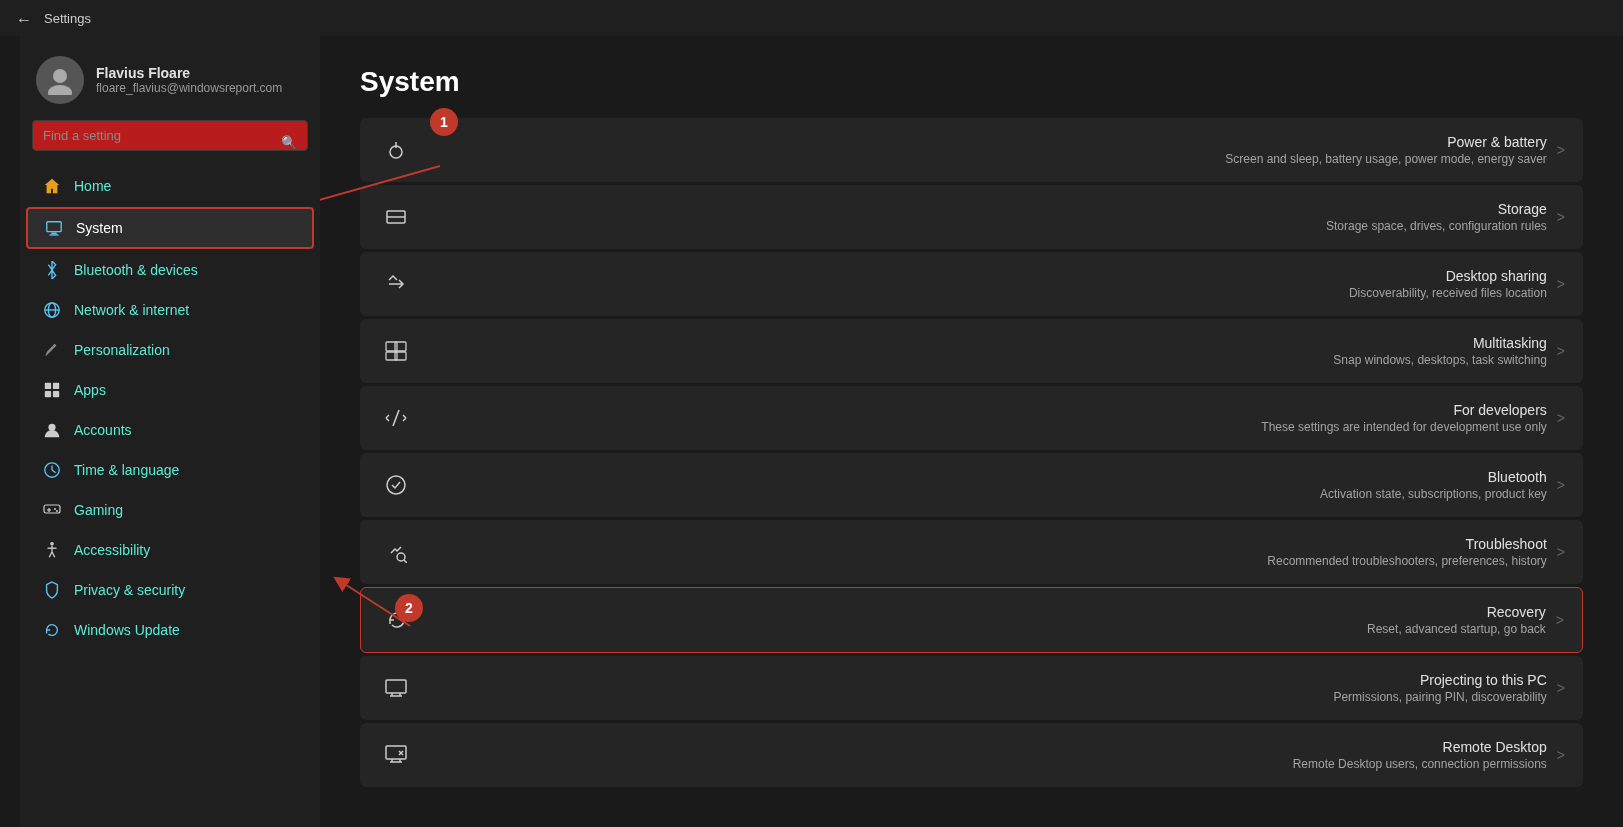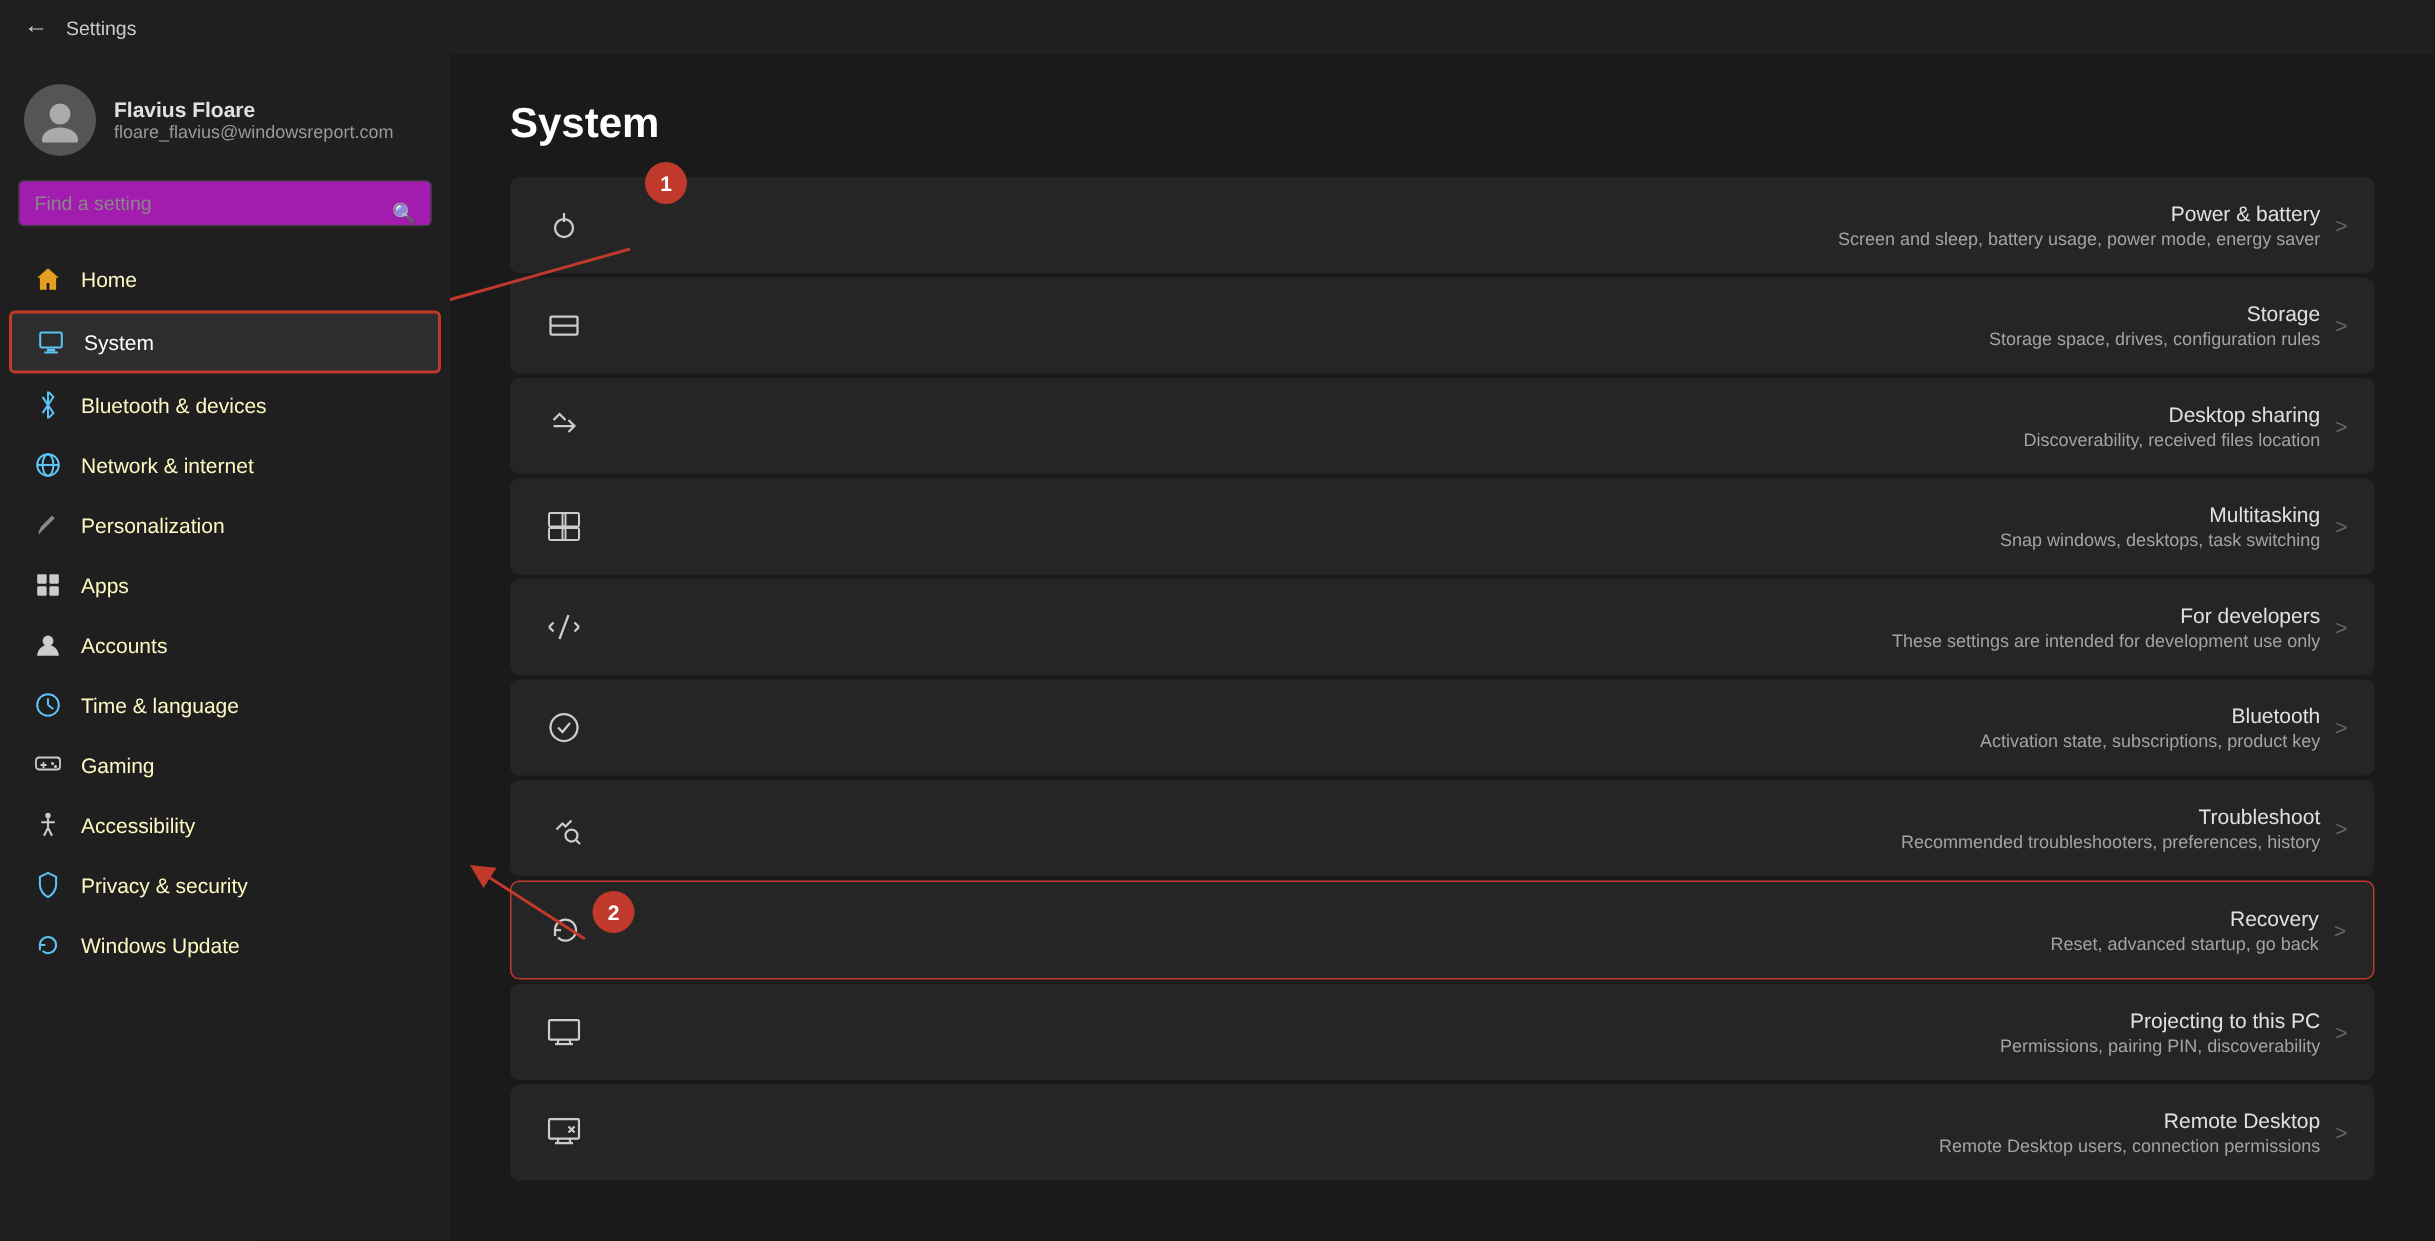--- a/index.html
+++ b/index.html
@@ -38,20 +38,21 @@
     .titlebar-title {
       font-size: 13px;
       color: #ccc;
     }
 
     
     .main-layout {
       display: flex;
       flex: 1;
       overflow: hidden;
+      margin-left: 20px;
     }
 
     
     .sidebar {
       width: 300px;
       background: #1f1f1f;
       display: flex;
       flex-direction: column;
       flex-shrink: 0;
       padding-bottom: 10px;
@@ -91,21 +92,21 @@
       color: #999;
     }
 
     
     .search-container {
       padding: 0 12px 12px 12px;
       position: relative;
     }
     .search-input {
       width: 100%;
-      background: #a21caf;
+      background: #b91c1c;
       border: 1px solid #3a3a3a;
       border-radius: 4px;
       padding: 7px 32px 7px 10px;
       color: #ccc;
       font-size: 13px;
       outline: none;
     }
     .search-input::placeholder { color: #888; }
     .search-icon-wrap {
       position: absolute;
@@ -118,21 +119,21 @@
 
     
     .nav-item {
       display: flex;
       align-items: center;
       padding: 9px 16px;
       cursor: pointer;
       border-radius: 4px;
       margin: 1px 6px;
       gap: 12px;
-      color: #fef9c3;
+      color: #5eead4;
     }
     .nav-item.active {
       background: #2d2d2d;
       color: #fff;
     }
     .nav-item-icon {
       width: 20px;
       height: 20px;
       display: flex;
       align-items: center;

